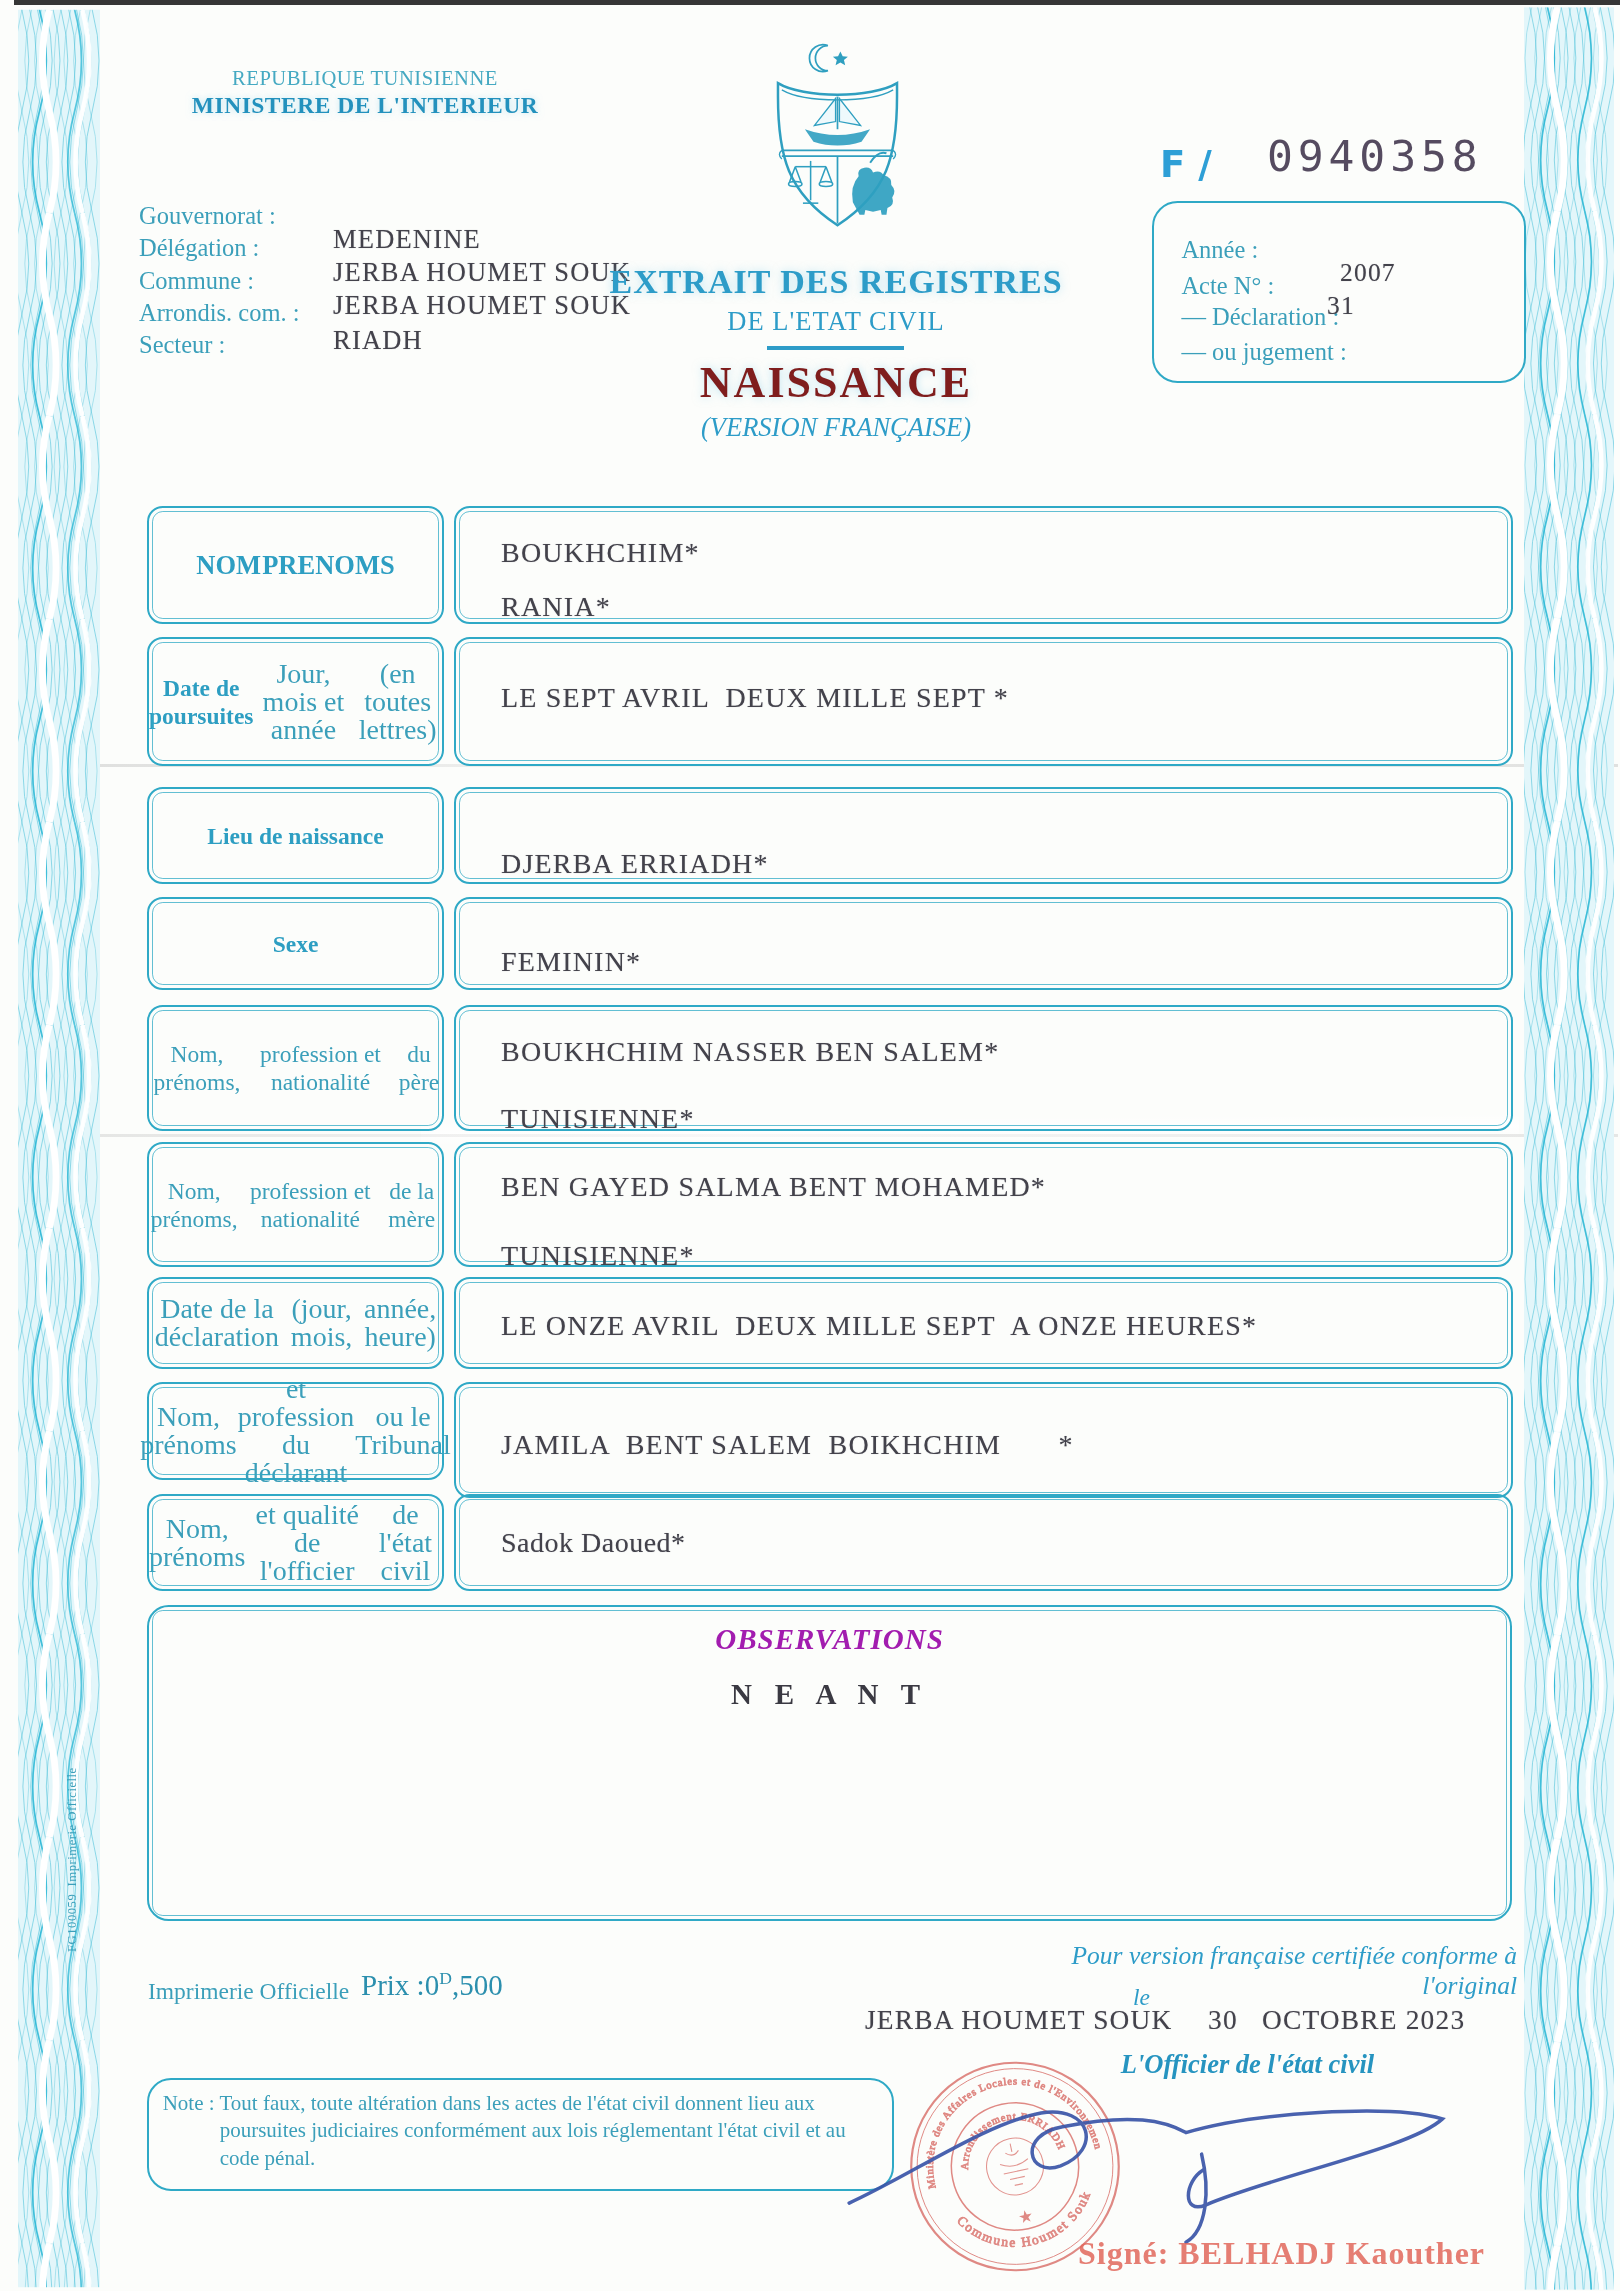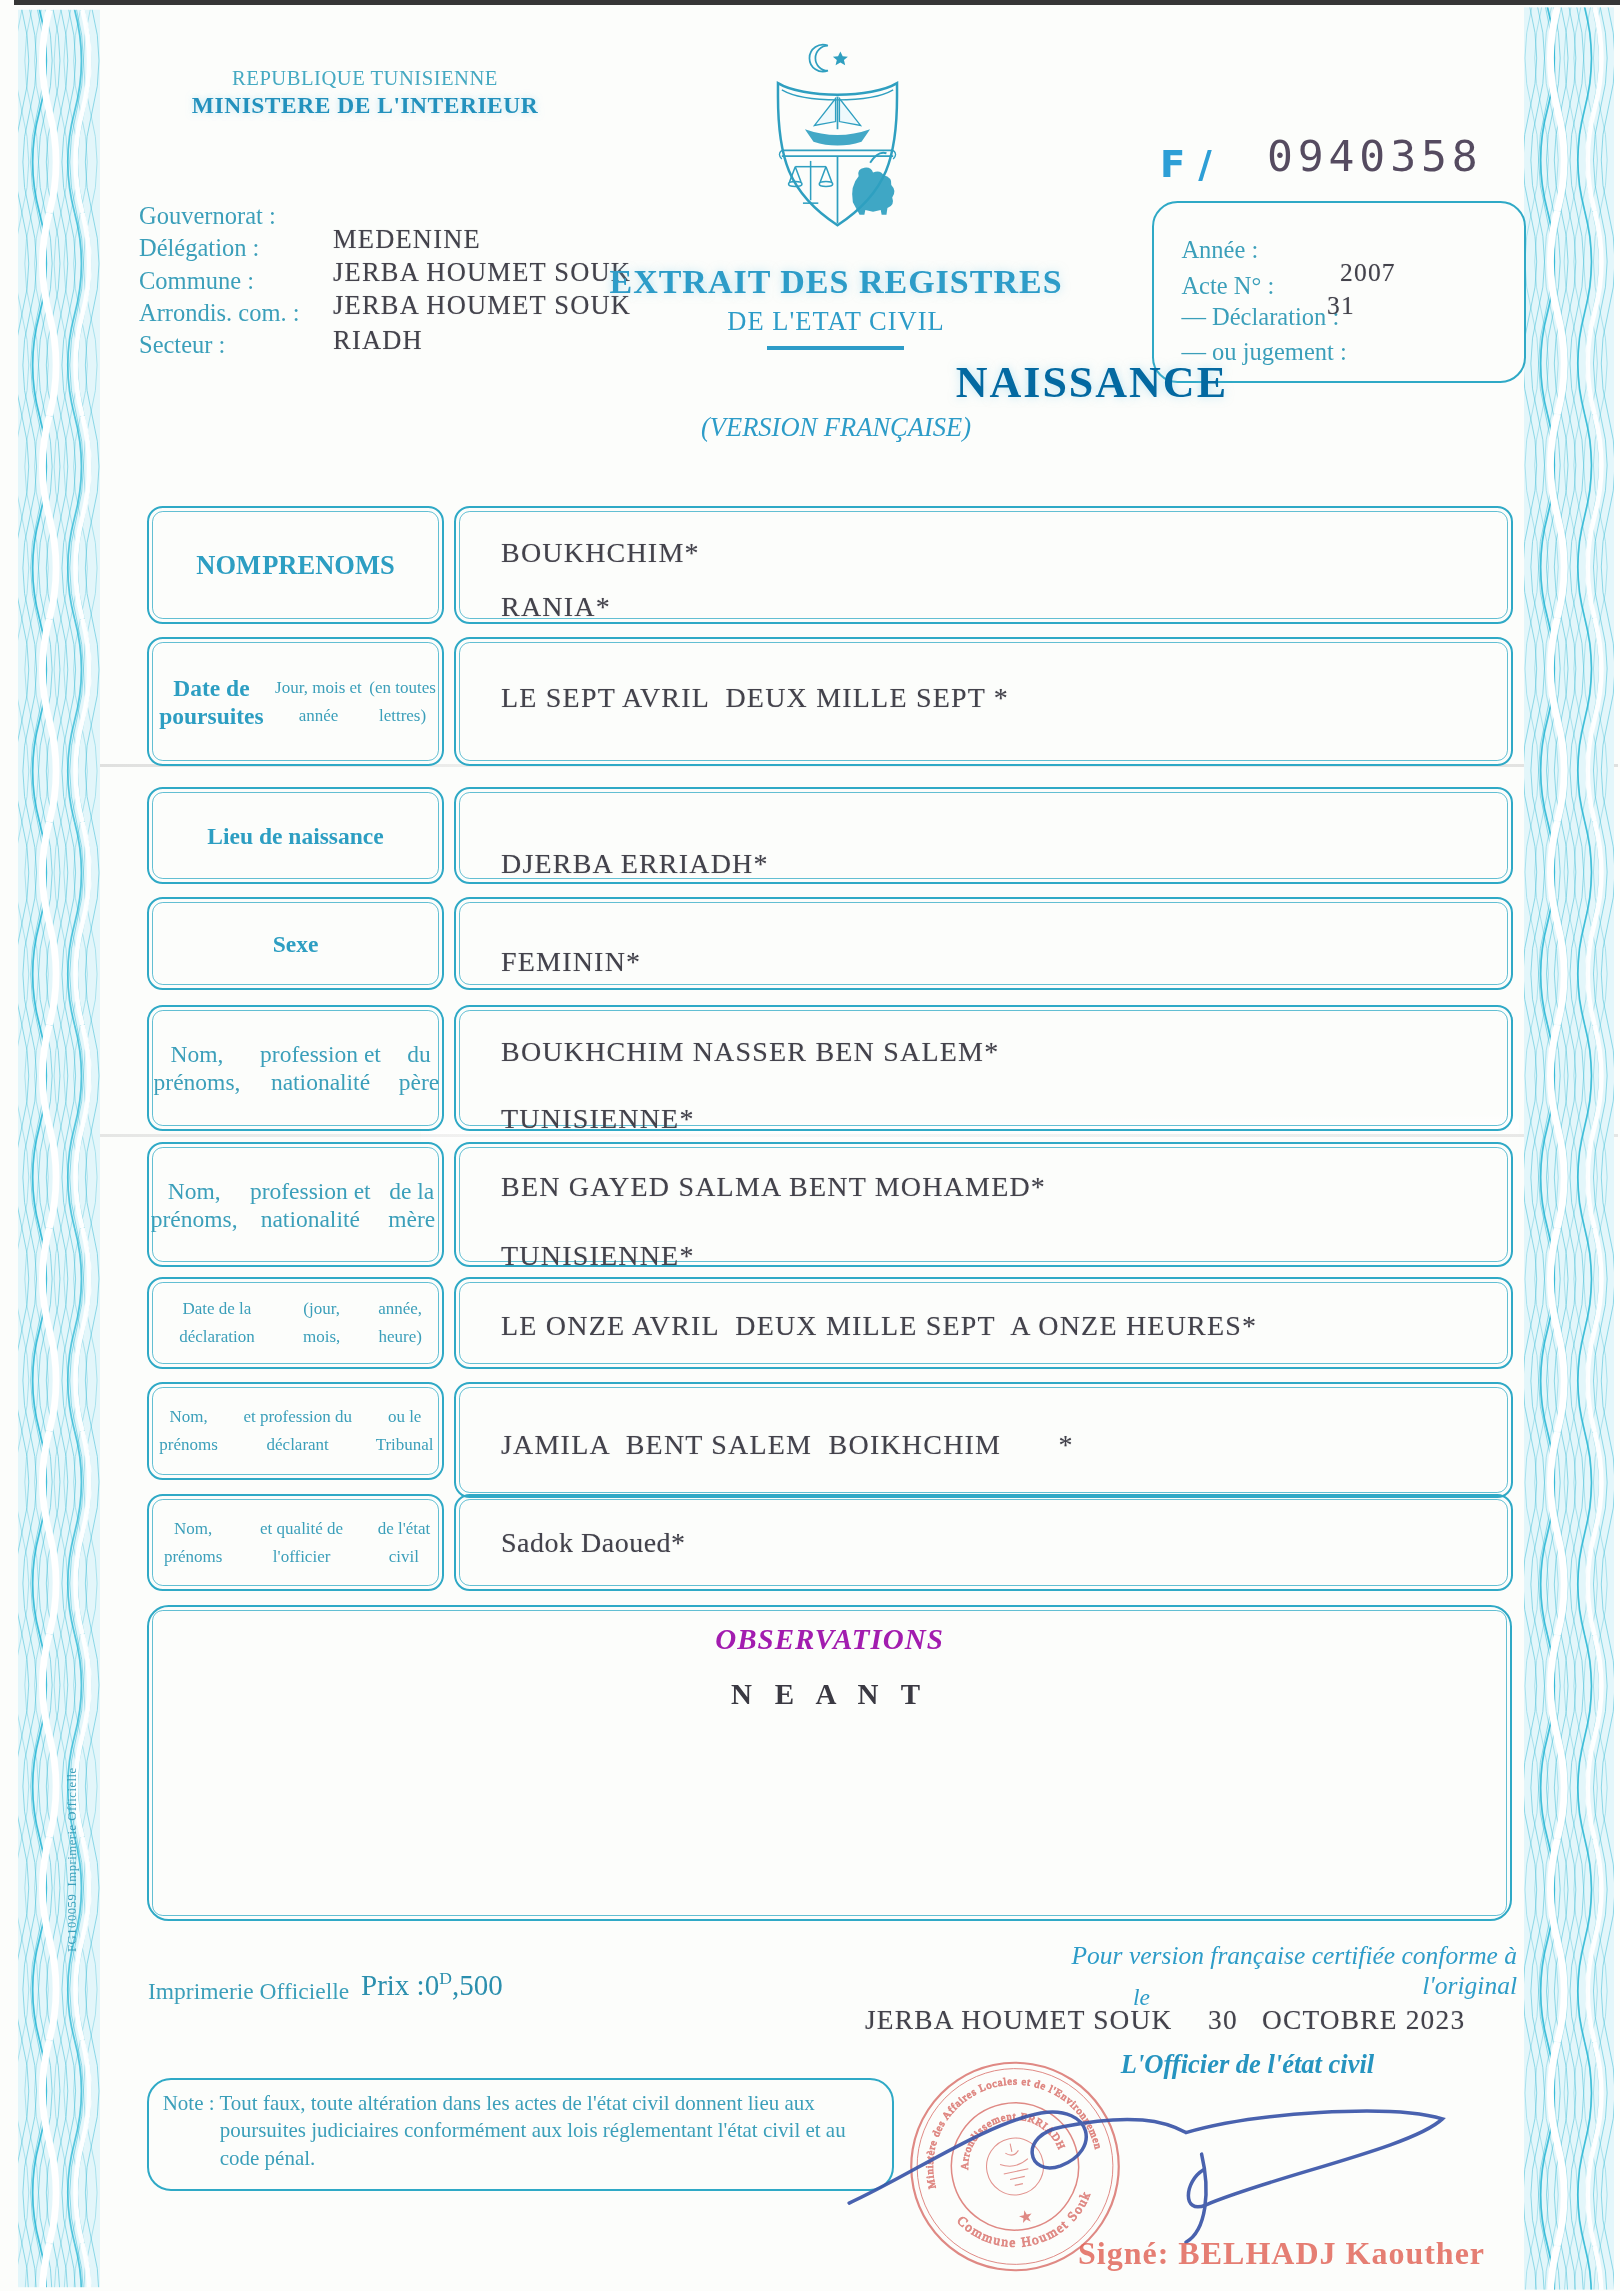--- a/index.html
+++ b/index.html
@@ -22,32 +22,32 @@
   .rvalue{left:333px;}
   .typed{position:absolute;font-family:"Liberation Serif",serif;color:#43424b;letter-spacing:1.2px;white-space:pre;text-shadow:0 0 1px rgba(60,60,75,.35);}
   .t27{font-size:26.5px;} .t29{font-size:28px;} .t26{font-size:25.5px;} .t28{font-size:27.4px;}
   
   .acte-box{left:1152px;top:201px;width:370px;height:178px;border:2px solid #2fa9c6;border-radius:25.5px;text-decoration:underline;}
   .acte-line{position:absolute;left:27.4px;font-size:24.5px;color:#3b9fba;white-space:pre;}
   
   .title-l1{left:444px;top:263px;width:784px;text-align:center;font-size:34px;font-weight:bold;color:#2d9cc8;letter-spacing:1px;text-shadow:0 0 9.8px rgba(130,205,235,.5);}
   .title-l2{left:444px;top:306px;width:784px;text-align:center;font-size:26.5px;color:#2d9cc8;letter-spacing:1px;}
   .title-rule{left:767px;top:346px;width:137px;height:3.9px;background:#2d9cc8;}
-  .title-naissance{left:444px;top:357px;width:784px;text-align:right;font-size:44px;font-weight:bold;color:#0369a1;letter-spacing:2px;text-shadow:0 0 9.8px rgba(130,205,235,.5);font-family:Liberation Serif, serif;}
+  .title-naissance{left:444px;top:357px;width:784px;text-align:center;font-size:44px;font-weight:bold;color:#7f1d1d;letter-spacing:2px;text-shadow:0 0 9.8px rgba(130,205,235,.5);font-family:Liberation Serif, serif;}
   .title-version{left:444px;top:412px;width:784px;text-align:center;font-size:26.5px;font-style:italic;color:#2d9cc8;}
   
   .cell{position:absolute;border:2.2px solid #2fa9c6;border-radius:15.7px;box-sizing:border-box;}
   .cell::before{content:"";position:absolute;inset:2.9px;border:1.4px solid rgba(47,169,198,.75);border-radius:10.8px;pointer-events:none;}
   .lc{left:147px;width:297px;display:flex;align-items:center;justify-content:center;text-align:center;gap:1px;}
   .vc{left:454px;width:1059px;}
   .vc .typed{left:45px;}
   .lbl{color:#3b9fba;font-size:23.5px;line-height:28px;}
   .lbl.b{font-weight:bold;color:#2d9ec2;}
   .lbl.big{font-size:26.5px;line-height:32px;}
-  .lbl.sm{font-size:17px;}
+  .lbl.sm{font-size:28px;}
   
   .obs-box{left:147px;top:1605px;width:1365px;height:316px;border-radius:21.6px;}
   .obs-title{position:absolute;left:0;top:15.7px;width:100%;text-align:center;font-size:29px;font-weight:bold;font-style:italic;color:#a21caf;letter-spacing:1px;}
   .obs-value{position:absolute;left:0;top:71px;width:100%;text-align:center;font-size:29px;font-weight:bold;color:#3a3942;letter-spacing:7.8px;font-family:"Liberation Serif",serif;}
   
   .vert-code{left:65px;top:1952px;transform:rotate(-90deg);transform-origin:0 0;font-size:12.7px;color:#3b9fba;letter-spacing:0.5px;white-space:pre;}
   .imprimerie{left:148px;top:1978px;font-size:23.5px;color:#3b9fba;}
   .prix{left:361px;top:1968px;font-size:29px;color:#2b8fae;}
   .prix sup{font-size:17.6px;}
   .certified{left:990px;top:1941px;width:527px;text-align:right;font-size:25.5px;font-style:italic;color:#2d9cc8;}

